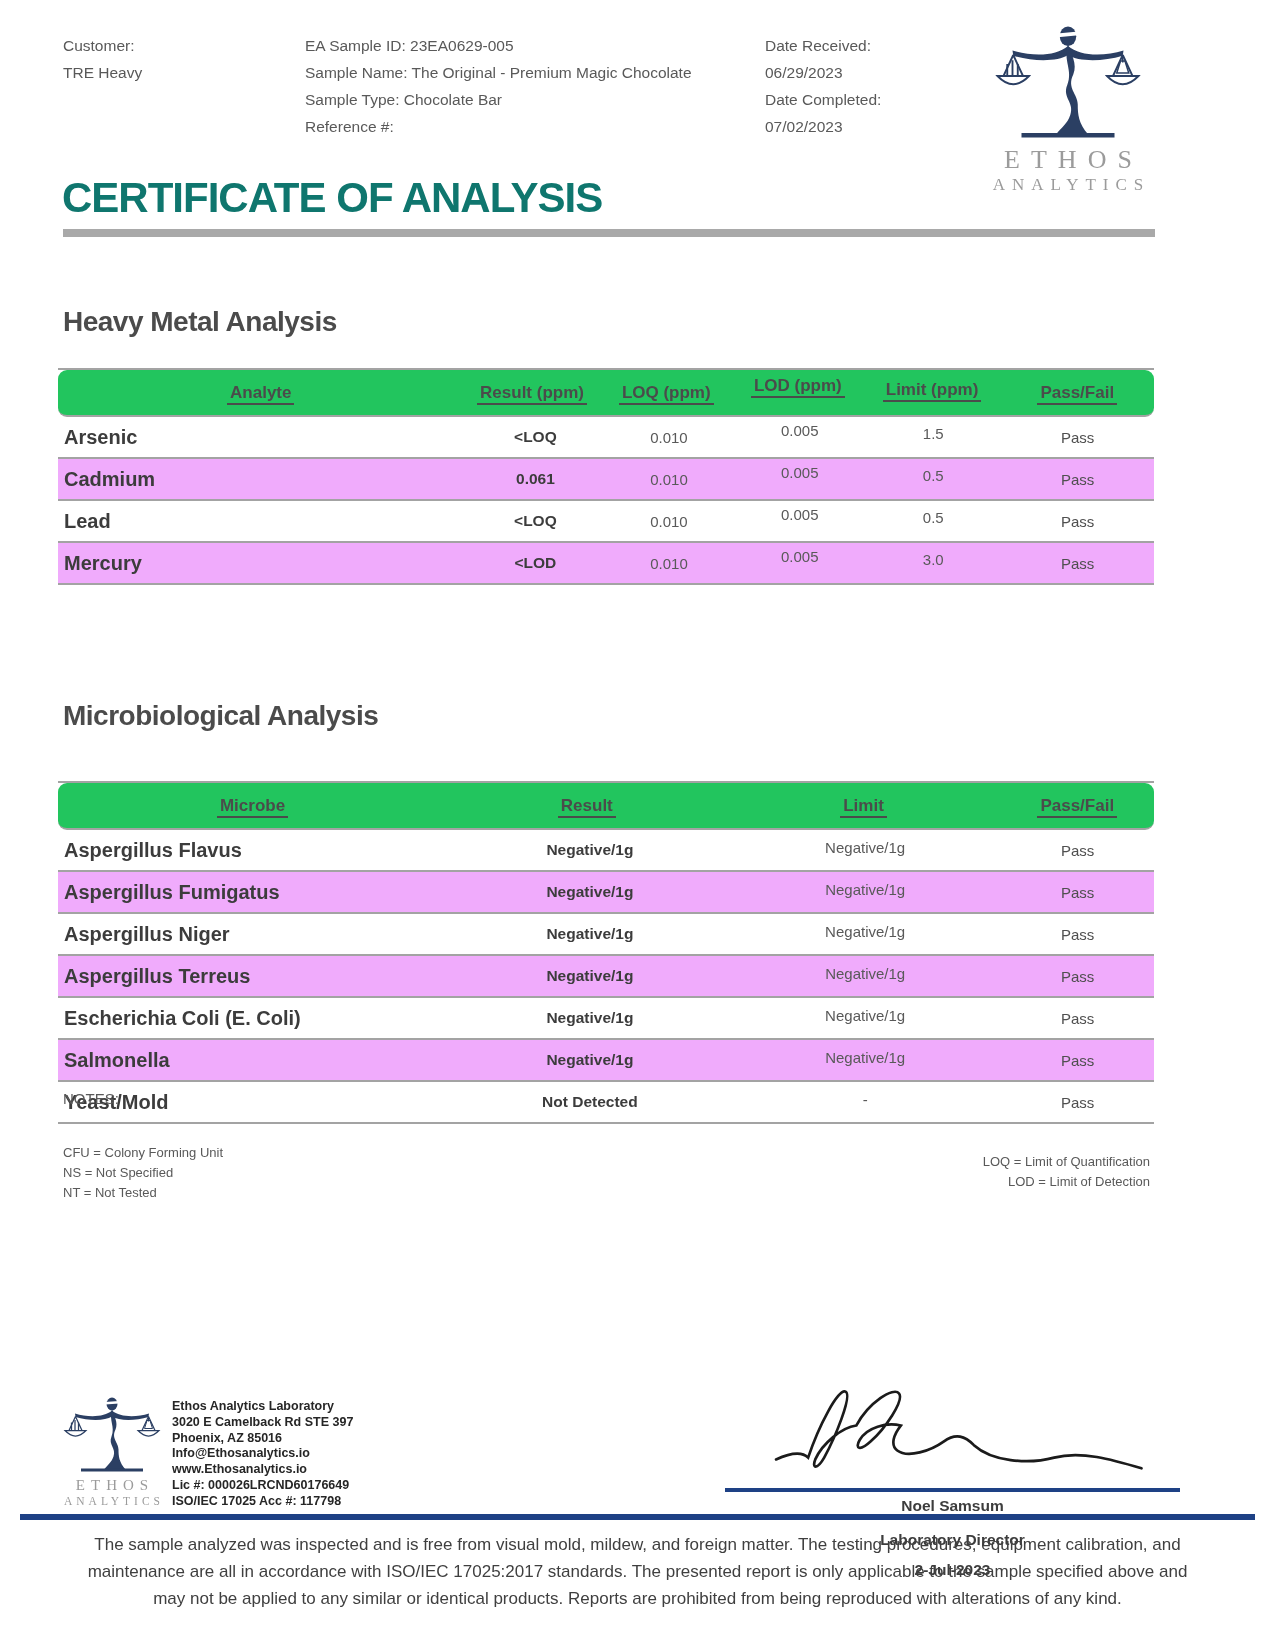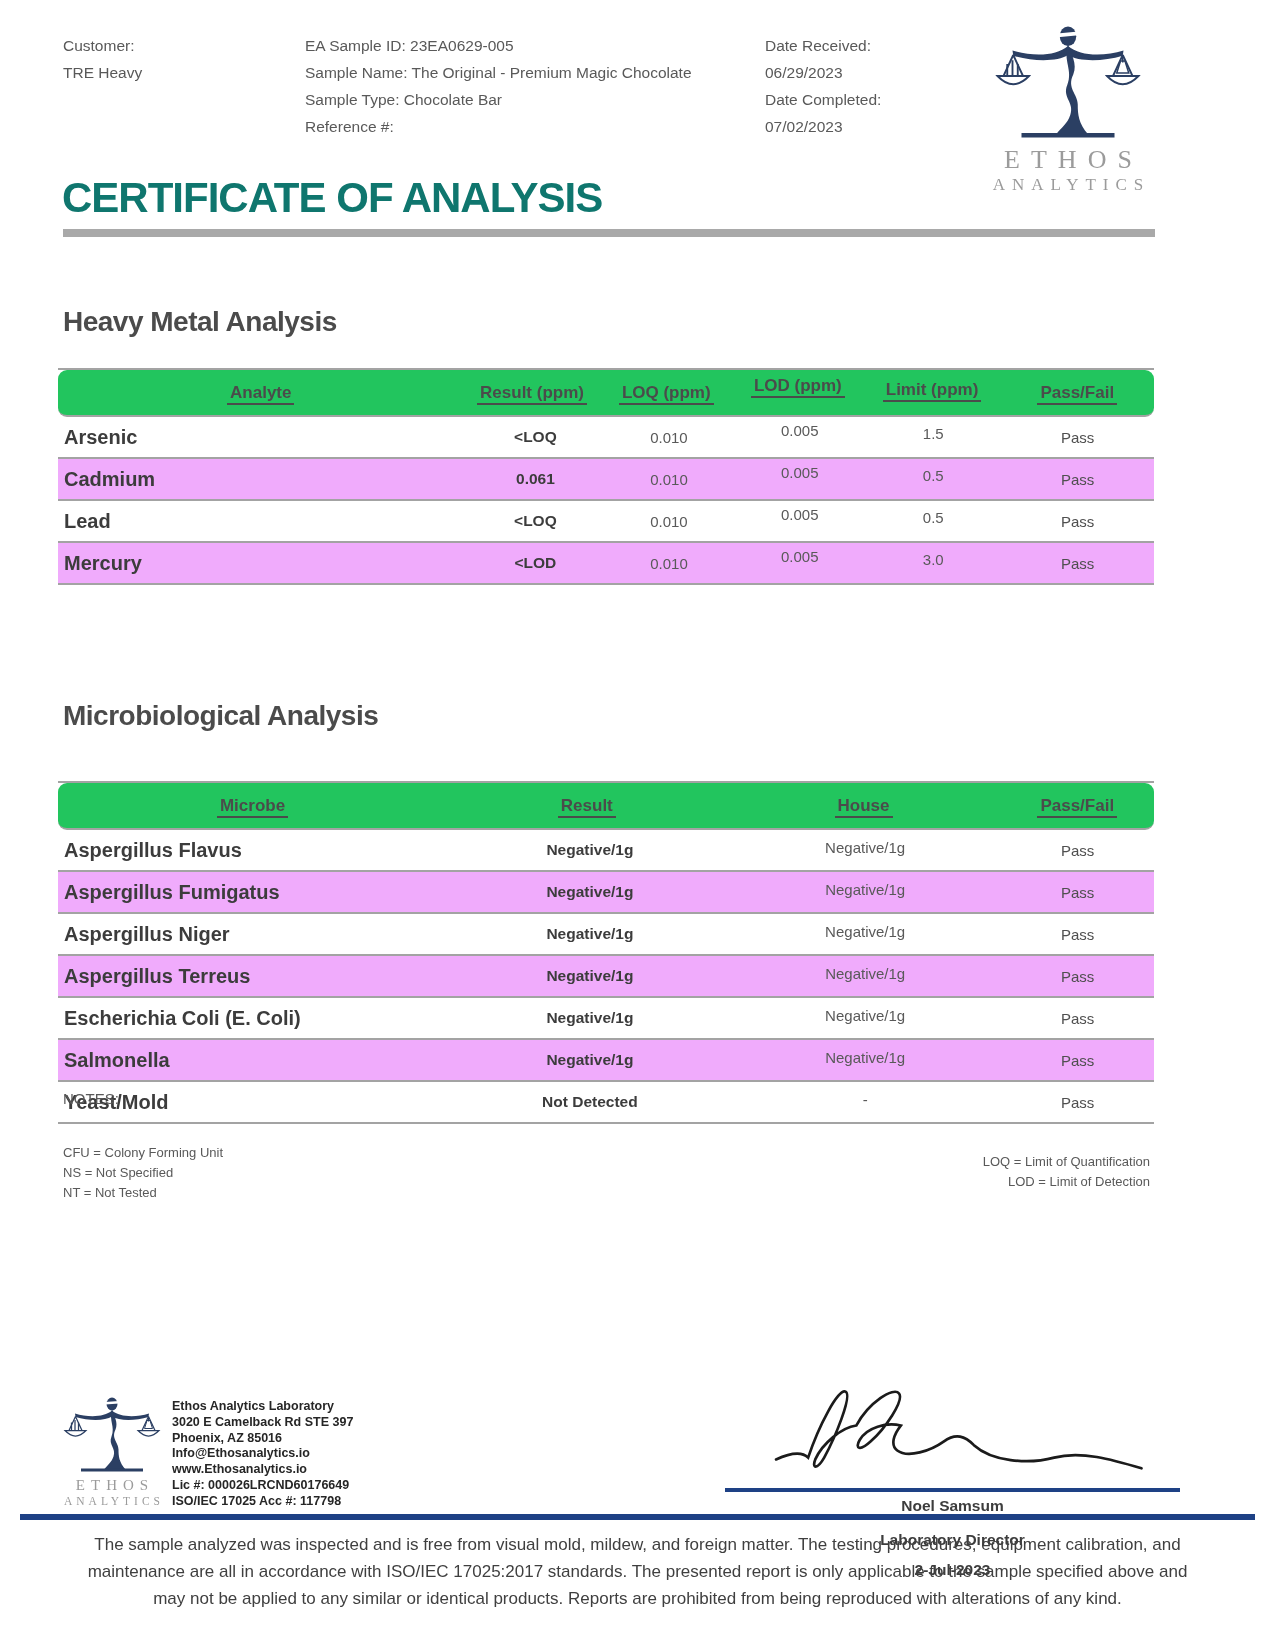--- a/index.html
+++ b/index.html
@@ -174,21 +174,21 @@
       <div class="cell pass c6">Pass</div>
     </div>
   </div>
 
   <div class="sec-h mb">Microbiological Analysis</div>
 
   <div class="tbl mb">
     <div class="trow head">
       <div class="hcell m1"><span>Microbe</span></div>
       <div class="hcell m2"><span>Result</span></div>
-      <div class="hcell m3"><span>House</span></div>
+      <div class="hcell m3"><span>Limit</span></div>
       <div class="hcell m4"><span>Pass/Fail</span></div>
     </div>
 
     <div class="trow data">
       <div class="cell name m1">Aspergillus Flavus</div>
       <div class="cell bold m2">Negative/1g</div>
       <div class="cell m3 lift3">Negative/1g</div>
       <div class="cell pass m4">Pass</div>
     </div>
     <div class="trow data alt">

